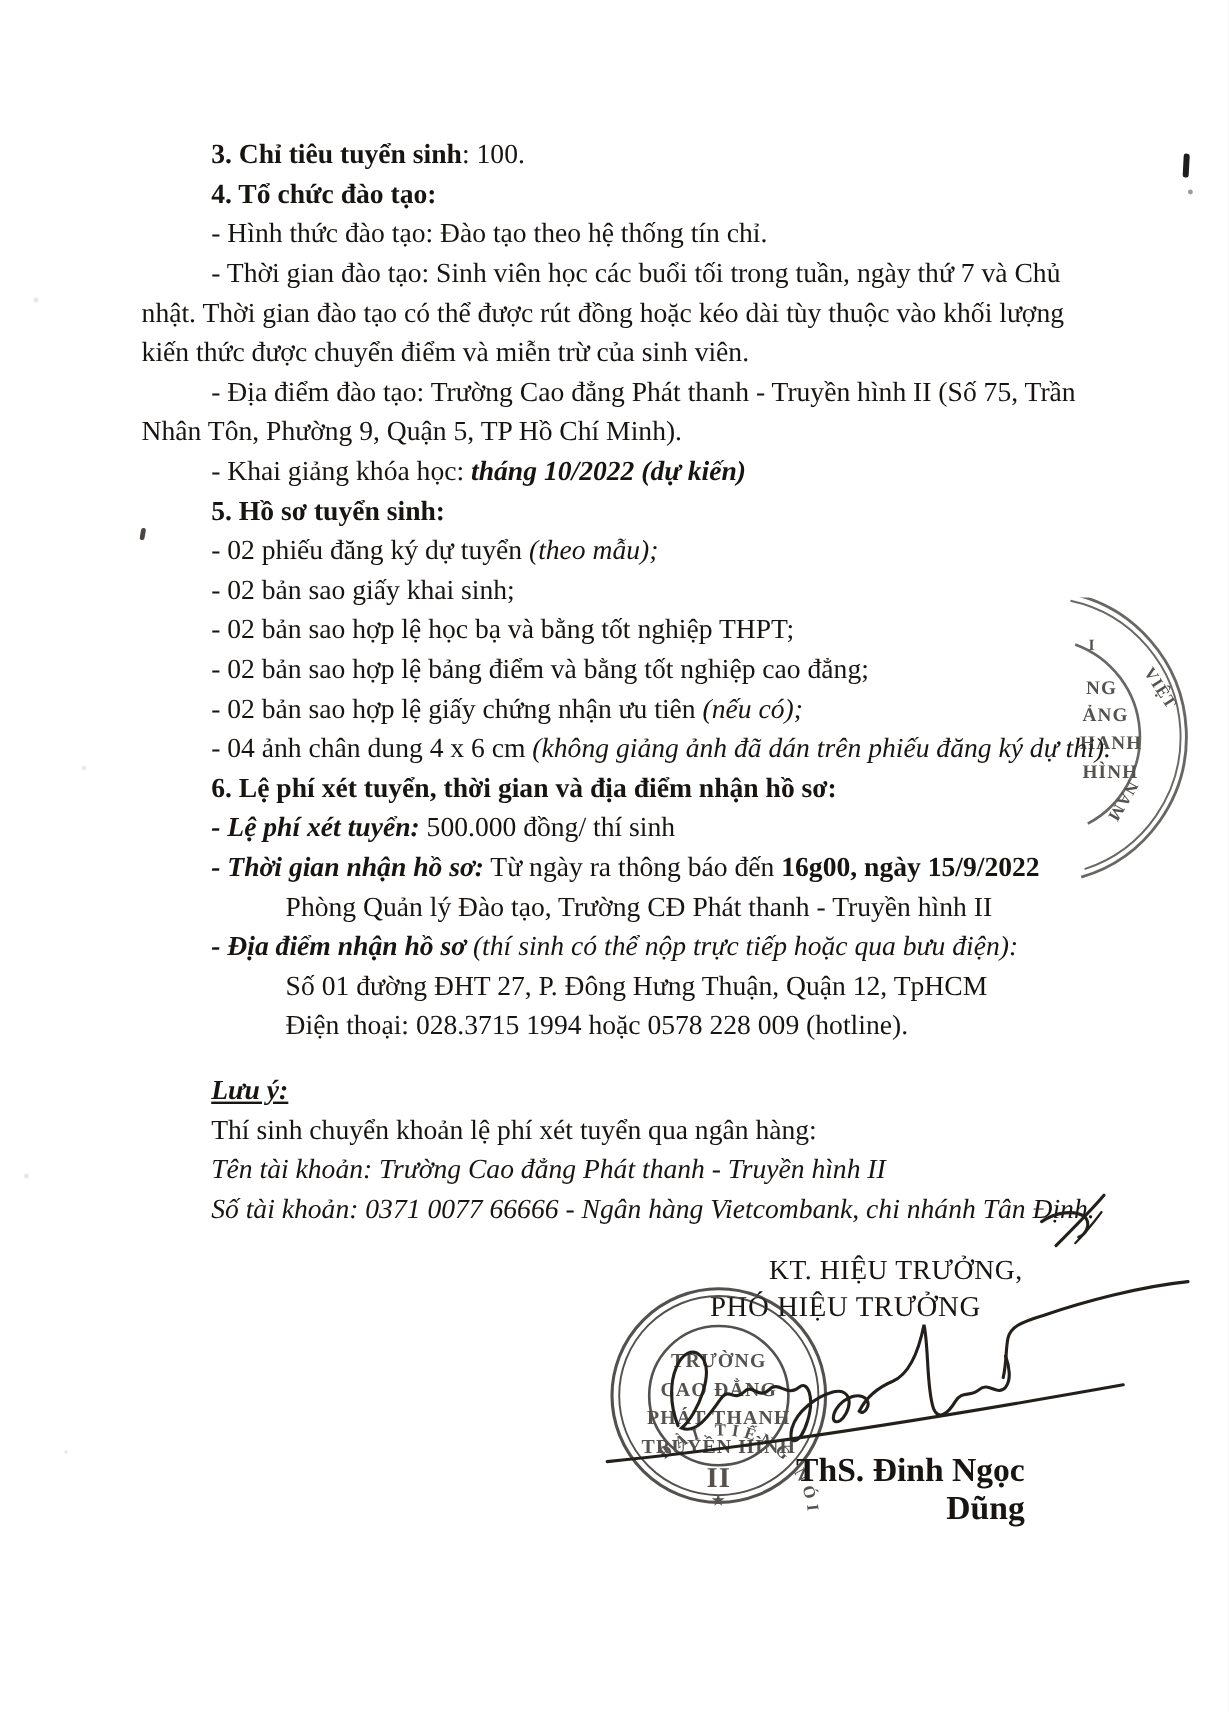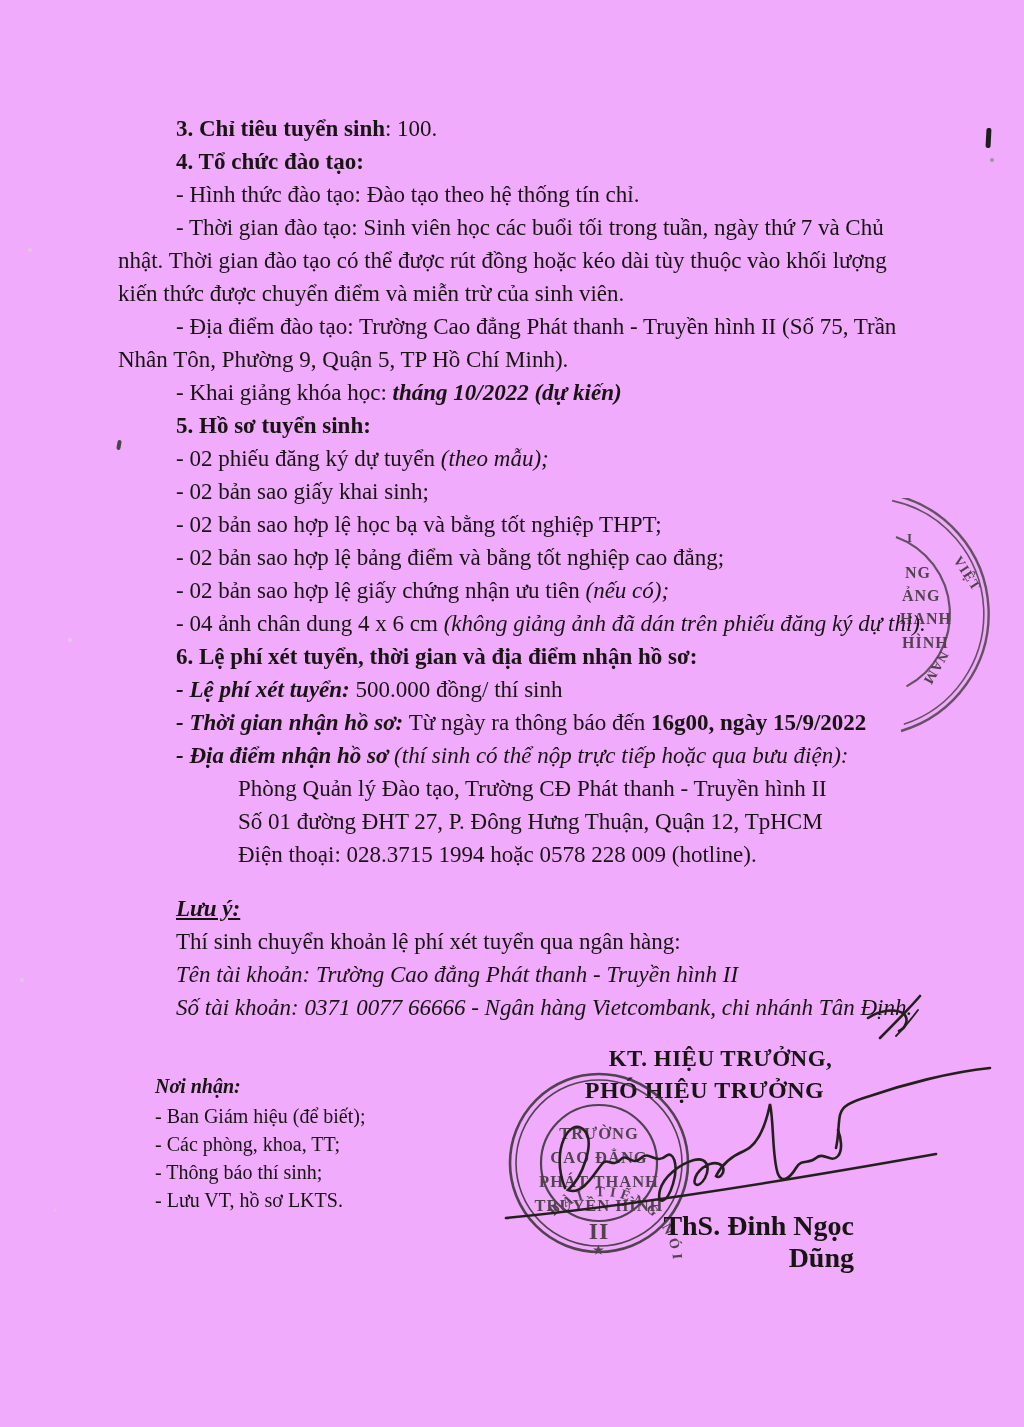--- a/index.html
+++ b/index.html
@@ -1,18 +1,18 @@
 <!DOCTYPE html>
 <html><head>
 <meta charset="utf-8">
 <style>
   html,body{margin:0;padding:0;background:#e8e8e6;}
   .page{
     position:relative; width:1024px; height:1427px; margin:0 auto;
-    background:#f0abfc;
+    background:#ffffff;
     font-family:"Liberation Serif","DejaVu Serif",serif;
     color:#171411; overflow:hidden;
   }
   
   .page::before{
     content:""; position:absolute; left:0; top:0; width:100px; height:100%;
     background:
       radial-gradient(circle 2px at 30px 250px,#d8d8d4 0,transparent 3px),
       radial-gradient(circle 2px at 70px 640px,#dcdcd8 0,transparent 3px),
       radial-gradient(circle 2px at 22px 980px,#d8d8d4 0,transparent 3px),
@@ -27,24 +27,24 @@
   .i0{padding-left:0;}
   .i1{padding-left:58px;}
   .i2{padding-left:120px;}
   .gap{margin-top:21px;}
   .s-r{font-weight:normal;}
   .s-b{font-weight:bold;}
   .s-i{font-style:italic;}
   .s-bi{font-weight:bold;font-style:italic;}
   .s-biu{font-weight:bold;font-style:italic;text-decoration:underline;text-align:right;}
 
-  .sig-kt{position:absolute; left:598px; top:1046px; width:245px; text-align:center;
-          font-size:23px; font-weight:bold; letter-spacing:.5px;}
+  .sig-kt{position:absolute; left:624px; top:1046px; width:245px; text-align:center;
+          font-size:23px; font-weight:normal; letter-spacing:.5px;}
   .sig-pho{position:absolute; left:562px; top:1077px; width:285px; text-align:center;
-          font-size:24px; font-weight:bold; letter-spacing:.5px;}
+          font-size:24px; font-weight:normal; letter-spacing:.5px;}
   .sig-name{position:absolute; left:594px; top:1210px; width:260px; text-align:right;
           font-size:28px; font-weight:bold;}
 
   .recipients{position:absolute; left:155px; top:1072px; font-size:20px; line-height:28px;}
   .recipients .label{font-style:italic; font-weight:bold; font-size:20px; margin-bottom:2px;}
 
   .stamp{position:absolute; opacity:.82;}
   .stamp text{font-family:"Liberation Serif","DejaVu Serif",serif; font-weight:bold; fill:#2f2c28;}
   .sig-svg{position:absolute; left:470px; top:1038px;}
   .initial-svg{position:absolute; left:862px; top:988px;}
@@ -74,22 +74,22 @@
       <div class="line i1"><span class="s-b">5. Hồ sơ tuyển sinh:</span></div>
       <div class="line i1"><span class="s-r">- 02 phiếu đăng ký dự tuyển </span><span class="s-i">(theo mẫu);</span></div>
       <div class="line i1"><span class="s-r">- 02 bản sao giấy khai sinh;</span></div>
       <div class="line i1"><span class="s-r">- 02 bản sao hợp lệ học bạ và bằng tốt nghiệp THPT;</span></div>
       <div class="line i1"><span class="s-r">- 02 bản sao hợp lệ bảng điểm và bằng tốt nghiệp cao đẳng;</span></div>
       <div class="line i1"><span class="s-r">- 02 bản sao hợp lệ giấy chứng nhận ưu tiên </span><span class="s-i">(nếu có);</span></div>
       <div class="line i1"><span class="s-r">- 04 ảnh chân dung 4 x 6 cm </span><span class="s-i">(không giảng ảnh đã dán trên phiếu đăng ký dự thi).</span></div>
       <div class="line i1"><span class="s-b">6. Lệ phí xét tuyển, thời gian và địa điểm nhận hồ sơ:</span></div>
       <div class="line i1"><span class="s-bi">- Lệ phí xét tuyển:</span><span class="s-r"> 500.000 đồng/ thí sinh</span></div>
       <div class="line i1"><span class="s-bi">- Thời gian nhận hồ sơ:</span><span class="s-r"> Từ ngày ra thông báo đến </span><span class="s-b">16g00, ngày 15/9/2022</span></div>
+      <div class="line i2"><span class="s-r">Phòng Quản lý Đào tạo, Trường CĐ Phát thanh - Truyền hình II</span></div>
       <div class="line i1"><span class="s-bi">- Địa điểm nhận hồ sơ </span><span class="s-i">(thí sinh có thể nộp trực tiếp hoặc qua bưu điện):</span></div>
-      <div class="line i2"><span class="s-r">Phòng Quản lý Đào tạo, Trường CĐ Phát thanh - Truyền hình II</span></div>
       <div class="line i2"><span class="s-r">Số 01 đường ĐHT 27, P. Đông Hưng Thuận, Quận 12, TpHCM</span></div>
       <div class="line i2"><span class="s-r">Điện thoại: 028.3715 1994 hoặc 0578 228 009 (hotline).</span></div>
       <div class="line i1 gap"><span class="s-biu">Lưu ý:</span></div>
       <div class="line i1"><span class="s-r">Thí sinh chuyển khoản lệ phí xét tuyển qua ngân hàng:</span></div>
       <div class="line i1"><span class="s-i">Tên tài khoản: Trường Cao đẳng Phát thanh - Truyền hình II</span></div>
       <div class="line i1"><span class="s-i">Số tài khoản: 0371 0077 66666 - Ngân hàng Vietcombank, chi nhánh Tân Định.</span></div>
     </div>
 
   <svg class="stamp" style="left:845px; top:498px;" width="152" height="236" viewBox="0 0 152 236">
     <g stroke="#35322e" fill="none" stroke-width="2.4" opacity=".9">
@@ -153,25 +153,18 @@
                C 256 133, 250 142, 246 138 C 252 126, 262 118, 274 113
                C 288 107, 296 86, 300 66 C 304 84, 302 120, 308 136
                C 312 146, 320 140, 326 130 C 332 120, 338 127, 346 120
                C 354 113, 361 126, 368 118 C 373 112, 371 100, 368 92"></path>
       <path d="M 36 180 C 160 168, 320 142, 466 116"></path>
     </g>
   </svg>
 
   <div class="sig-name">ThS. Đinh Ngọc Dũng</div>
 
-  <div class="recipients">
-    <div class="label">Nơi nhận:</div>
-    <div>- Ban Giám hiệu (để biết);</div>
-    <div>- Các phòng, khoa, TT;</div>
-    <div>- Thông báo thí sinh;</div>
-    <div>- Lưu VT, hồ sơ LKTS.</div>
-  </div>
 
   <div class="mark-dash"></div>
   <div class="mark-dot"></div>
   <div class="mark-tick"></div>
 
 </div>
 
 </body></html>

